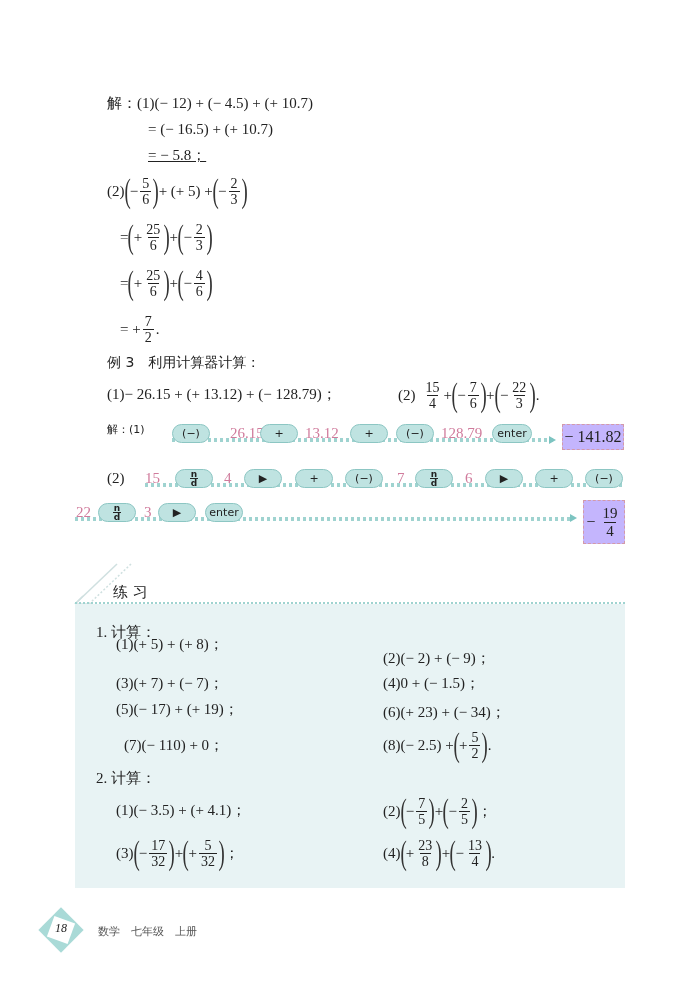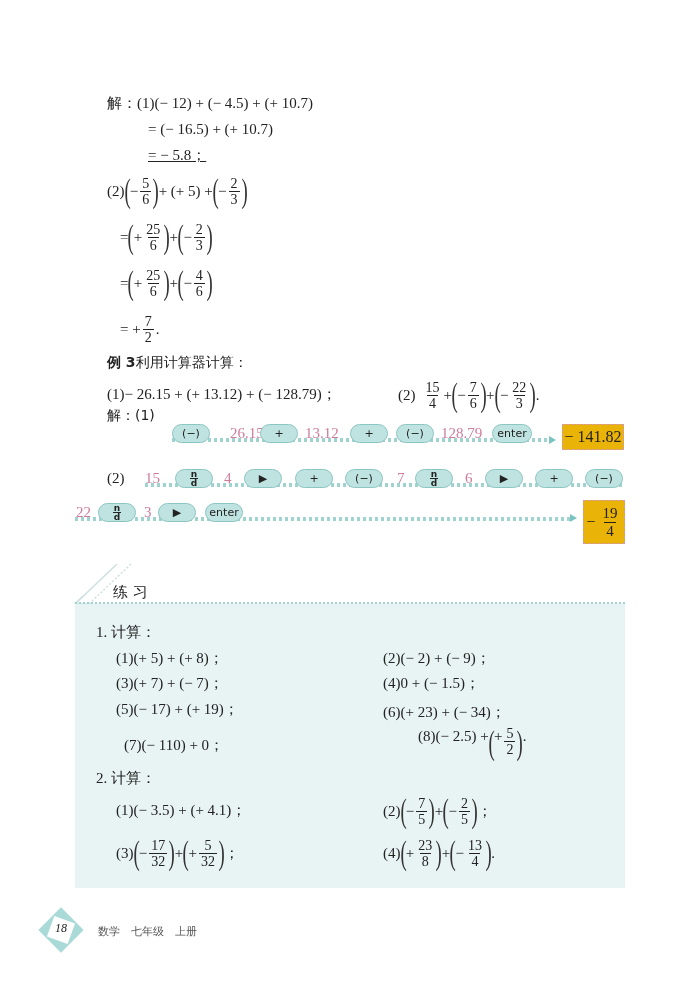--- a/index.html
+++ b/index.html
@@ -17,21 +17,21 @@
   .key{position:absolute;height:19px;border-radius:10px;background:#bfe3e1;border:1px solid #8cc6c3;
        font-family:"DejaVu Sans",sans-serif;font-size:11px;color:#222;display:flex;align-items:center;
        justify-content:center;box-sizing:border-box;}
   .key .nd{display:flex;flex-direction:column;align-items:center;font-size:9px;line-height:8px;font-weight:bold;}
   .key .nd span:first-child{border-bottom:1px solid #222;padding:0 1px;}
   .pink{position:absolute;color:#d07b9c;font-size:15px;line-height:20px;}
   .wave{position:absolute;height:4px;
         background:repeating-linear-gradient(90deg,#9fd3d0 0 3px,transparent 3px 6px);}
   .arrow{position:absolute;width:0;height:0;border-left:7px solid #7cc4c1;
          border-top:4px solid transparent;border-bottom:4px solid transparent;}
-  .result{position:absolute;background:#eab308;border:1px dashed #d39aa9;box-sizing:border-box;
+  .result{position:absolute;background:#c4b5fd;border:1px dashed #d39aa9;box-sizing:border-box;
           display:flex;align-items:center;justify-content:center;font-size:16px;}
   .exercise-box{position:absolute;left:75px;top:604px;width:550px;height:284px;background:#e8f3f4;}
   .dotline{position:absolute;left:75px;top:602px;width:550px;height:2px;
            background:repeating-linear-gradient(90deg,#9fd3d0 0 2px,transparent 2px 4px);}
 </style>
 </head>
 <body>
 
 <div class="line" style="left:107px;top:93px;">
   <span class="cjk">解：</span><span>(1)(− 12) + (− 4.5) + (+ 10.7)</span>
@@ -99,21 +99,21 @@
 <div class="line" style="left:120px;top:310px;height:38px;display:flex;align-items:center;">
   <span>= +</span>
   <span class="frac">
       <span class="num">7</span>
       <span class="den">2</span>
     </span>
   <span>.</span>
 </div>
 
 <div class="line cjk" style="left:107px;top:352px;font-size:14px;">
-  <span style="font-weight:bold;">例 3</span><span>利用计算器计算：</span>
+  <span style="font-weight:normal;margin-right:14px;">例 3</span><span>利用计算器计算：</span>
 </div>
 <div class="line" style="left:107px;top:384px;">(1)− 26.15 + (+ 13.12) + (− 128.79)；</div>
 <div class="line" style="left:398px;top:376px;height:38px;display:flex;align-items:center;">
   <span style="margin-right:6px;">(2)</span>
   <span class="frac">
       <span class="num">15</span>
       <span class="den">4</span>
     </span>
   <span>+</span>
   <span class="paren">(</span>
@@ -127,21 +127,21 @@
   <span class="paren">(</span>
     <span>−</span>
   <span class="frac">
       <span class="num">22</span>
       <span class="den">3</span>
     </span>
   <span class="paren">)</span>
     <span>.</span>
 </div>
 
-<div class="line cjk" style="left:107px;top:405px;font-size:14px;">解：(1)</div>
+<div class="line cjk" style="left:107px;top:420px;font-size:11px;">解：(1)</div>
 <div class="wave" style="left:172px;top:438px;width:382px;"></div>
 <div class="key" style="left:172px;top:424px;width:38px;">(−)</div>
 <div class="pink" style="left:216px;top:423px;margin-left:14px;">26.15</div>
 <div class="key" style="left:260px;top:424px;width:38px;">+</div>
 <div class="pink" style="left:305px;top:423px;">13.12</div>
 <div class="key" style="left:350px;top:424px;width:38px;">+</div>
 <div class="key" style="left:396px;top:424px;width:38px;">(−)</div>
 <div class="pink" style="left:441px;top:423px;">128.79</div>
 <div class="key" style="left:492px;top:424px;width:40px;">enter</div>
 <div class="arrow" style="left:549px;top:436px;"></div>
@@ -196,28 +196,28 @@
   <line x1="2" y1="44" x2="44" y2="4" stroke="#cfe0e0" stroke-width="1.5"></line>
   <line x1="16" y1="44" x2="58" y2="4" stroke="#cfe0e0" stroke-width="1.5" stroke-dasharray="2 2"></line>
   <line x1="2" y1="44" x2="18" y2="44" stroke="#cfe0e0" stroke-width="1.5"></line>
   <line x1="2" y1="44" x2="10" y2="36" stroke="#cfe0e0" stroke-width="1.5"></line>
 </svg>
 <div class="line cjk" style="left:113px;top:582px;font-size:15px;">练 习</div>
 <div class="dotline"></div>
 <div class="exercise-box"></div>
 
 <div class="line" style="left:96px;top:622px;"><span>1. 计算：</span></div>
-<div class="line" style="left:116px;top:648px;text-align:right;">(1)(+ 5) + (+ 8)；</div>
+<div class="line" style="left:116px;top:634px;text-align:right;">(1)(+ 5) + (+ 8)；</div>
 <div class="line" style="left:383px;top:648px;">(2)(− 2) + (− 9)；</div>
 <div class="line" style="left:116px;top:673px;">(3)(+ 7) + (− 7)；</div>
 <div class="line" style="left:383px;top:673px;">(4)0 + (− 1.5)；</div>
 <div class="line" style="left:116px;top:699px;">(5)(− 17) + (+ 19)；</div>
 <div class="line" style="left:383px;top:687px;margin-top:15px;">(6)(+ 23) + (− 34)；</div>
 <div class="line" style="left:124px;top:735px;">(7)(− 110) + 0；</div>
-<div class="line" style="left:383px;top:726px;height:38px;display:flex;align-items:flex-start;margin-left:35px;">
+<div class="line" style="left:383px;top:726px;height:38px;display:flex;align-items:center;">
   <span>(8)(− 2.5) +</span>
   <span class="paren">(</span>
     <span>+</span>
   <span class="frac">
       <span class="num">5</span>
       <span class="den">2</span>
     </span>
   <span class="paren">)</span>
     <span>.</span>
 </div>

